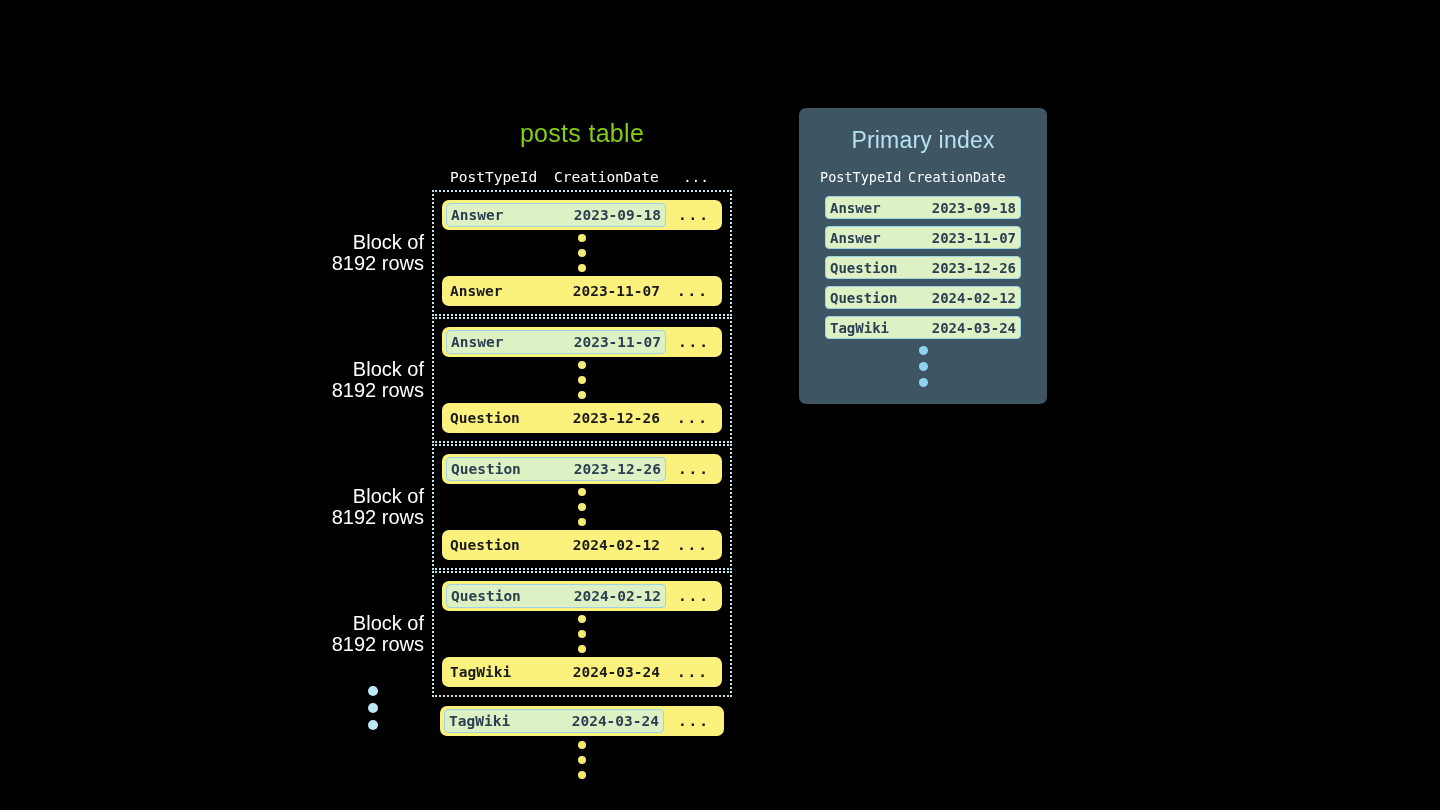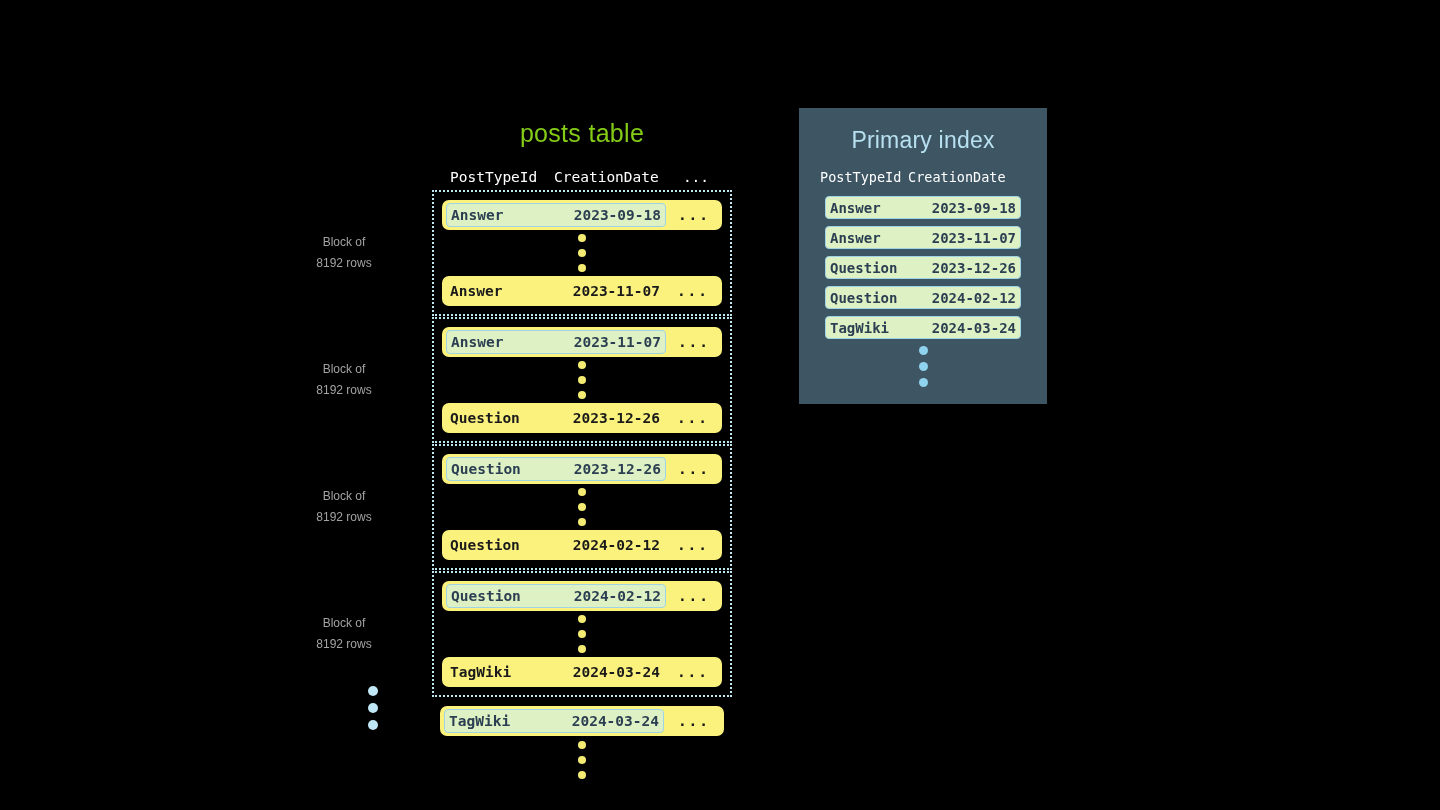--- a/index.html
+++ b/index.html
@@ -35,22 +35,22 @@
     border:2px dotted #bfe7f2;
     padding:8px 0 8px 0;
     margin-bottom:0px;
     width:300px;
   }
   .block + .block { margin-top:1px; }
 
   .blocklabel {
     position:absolute; right:306px; top:50%;
     transform:translateY(-50%);
-    width:160px; text-align:center;
-    color:#a3a3a3; font-size:12px; line-height:21px;
+    width:160px; text-align:right;
+    color:#ffffff; font-size:20px; line-height:21px;
     white-space:pre-line;
   }
 
   
   .row {
     position:relative;
     margin:0 8px;
     height:30px;
     background:#fbf27e;
     border-radius:7px;
@@ -92,21 +92,21 @@
     position:absolute; left:368px; top:686px;
     display:flex; flex-direction:column; gap:7px; align-items:center;
   }
   .left-blue-dots i { display:block; width:10px; height:10px;
                       border-radius:50%; background:#bfe7f5; }
 
   
   .index-panel {
     position:absolute; left:799px; top:108px;
     width:248px; height:296px;
-    background:#3e5564; border-radius:0;
+    background:#3e5564; border-radius:7px;
     padding-top:17px;
   }
   .index-title {
     font-size:23px; color:#b7e0f0; text-align:center;
     line-height:30px; letter-spacing:.2px;
   }
   .index-head {
     font-family:"DejaVu Sans Mono", monospace;
     font-size:13.5px; color:#ffffff;
     display:flex; margin-top:14px; padding-left:21px;

